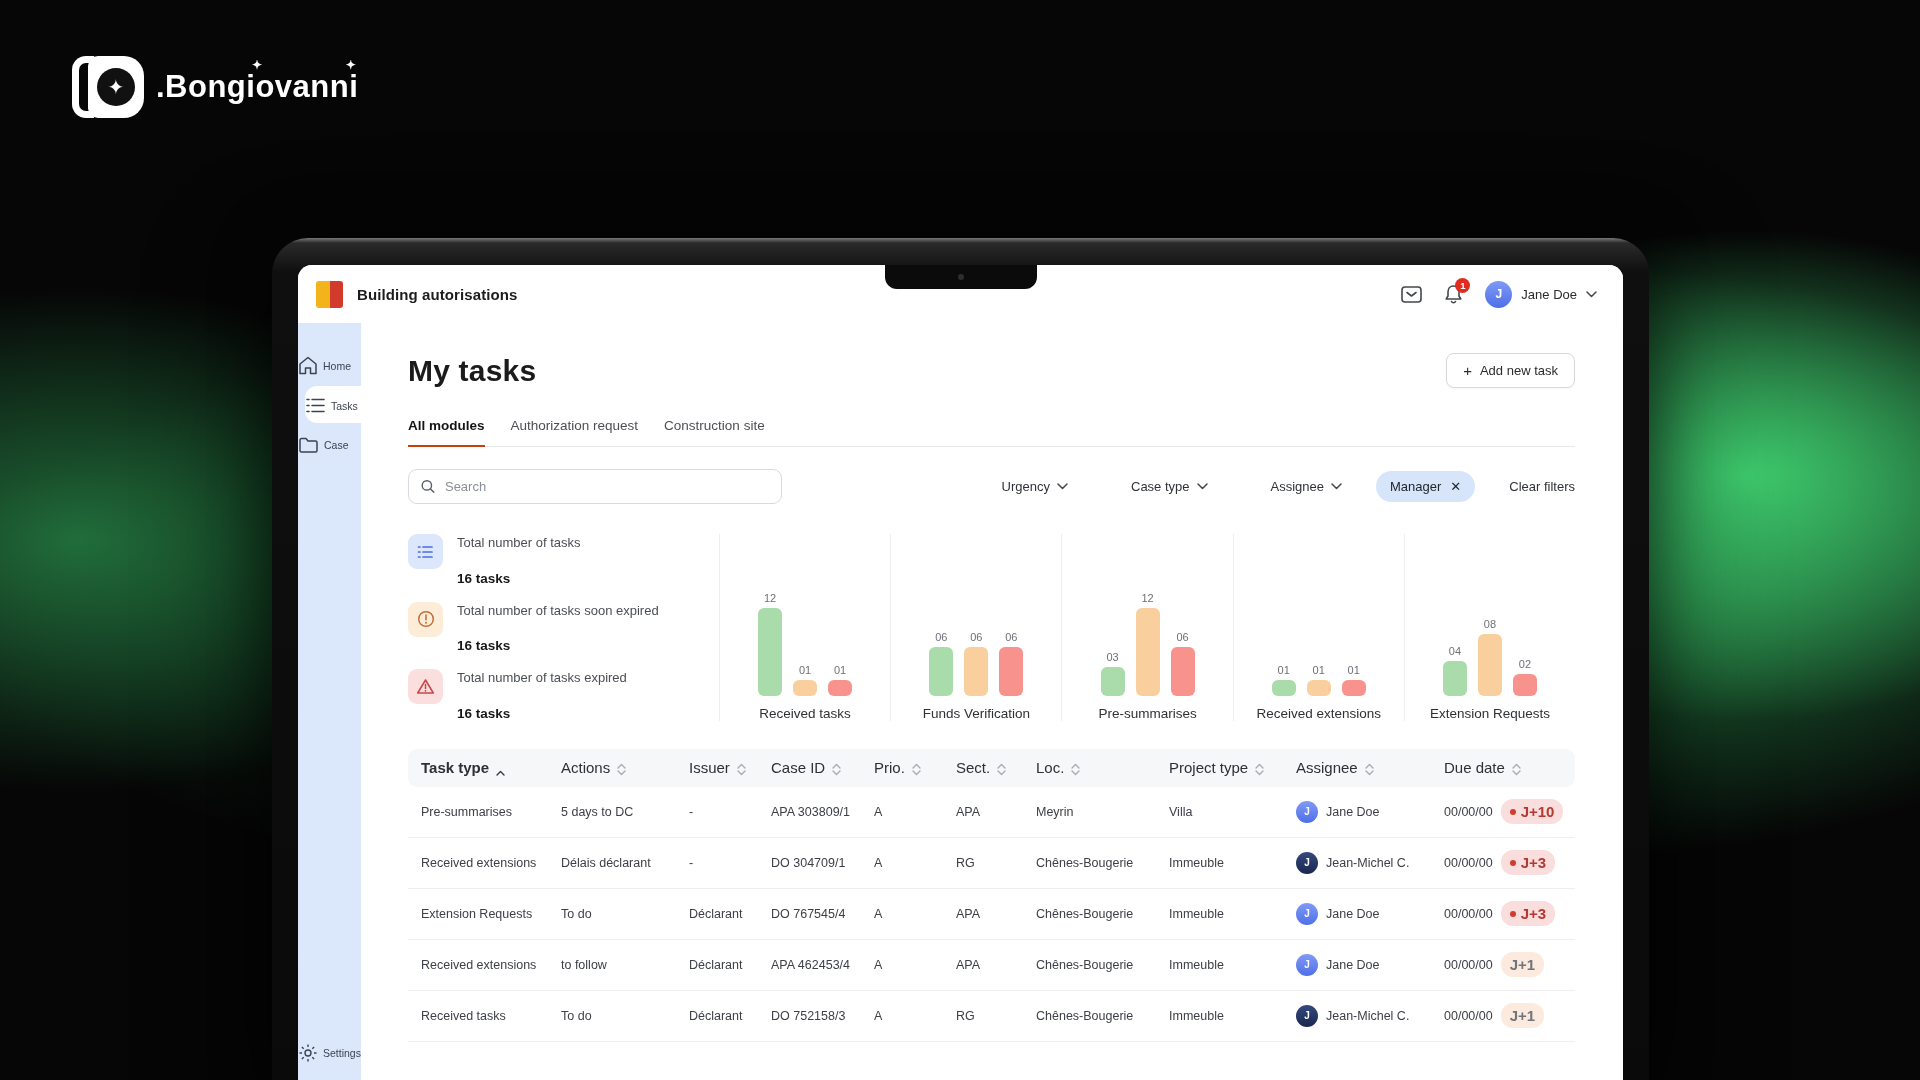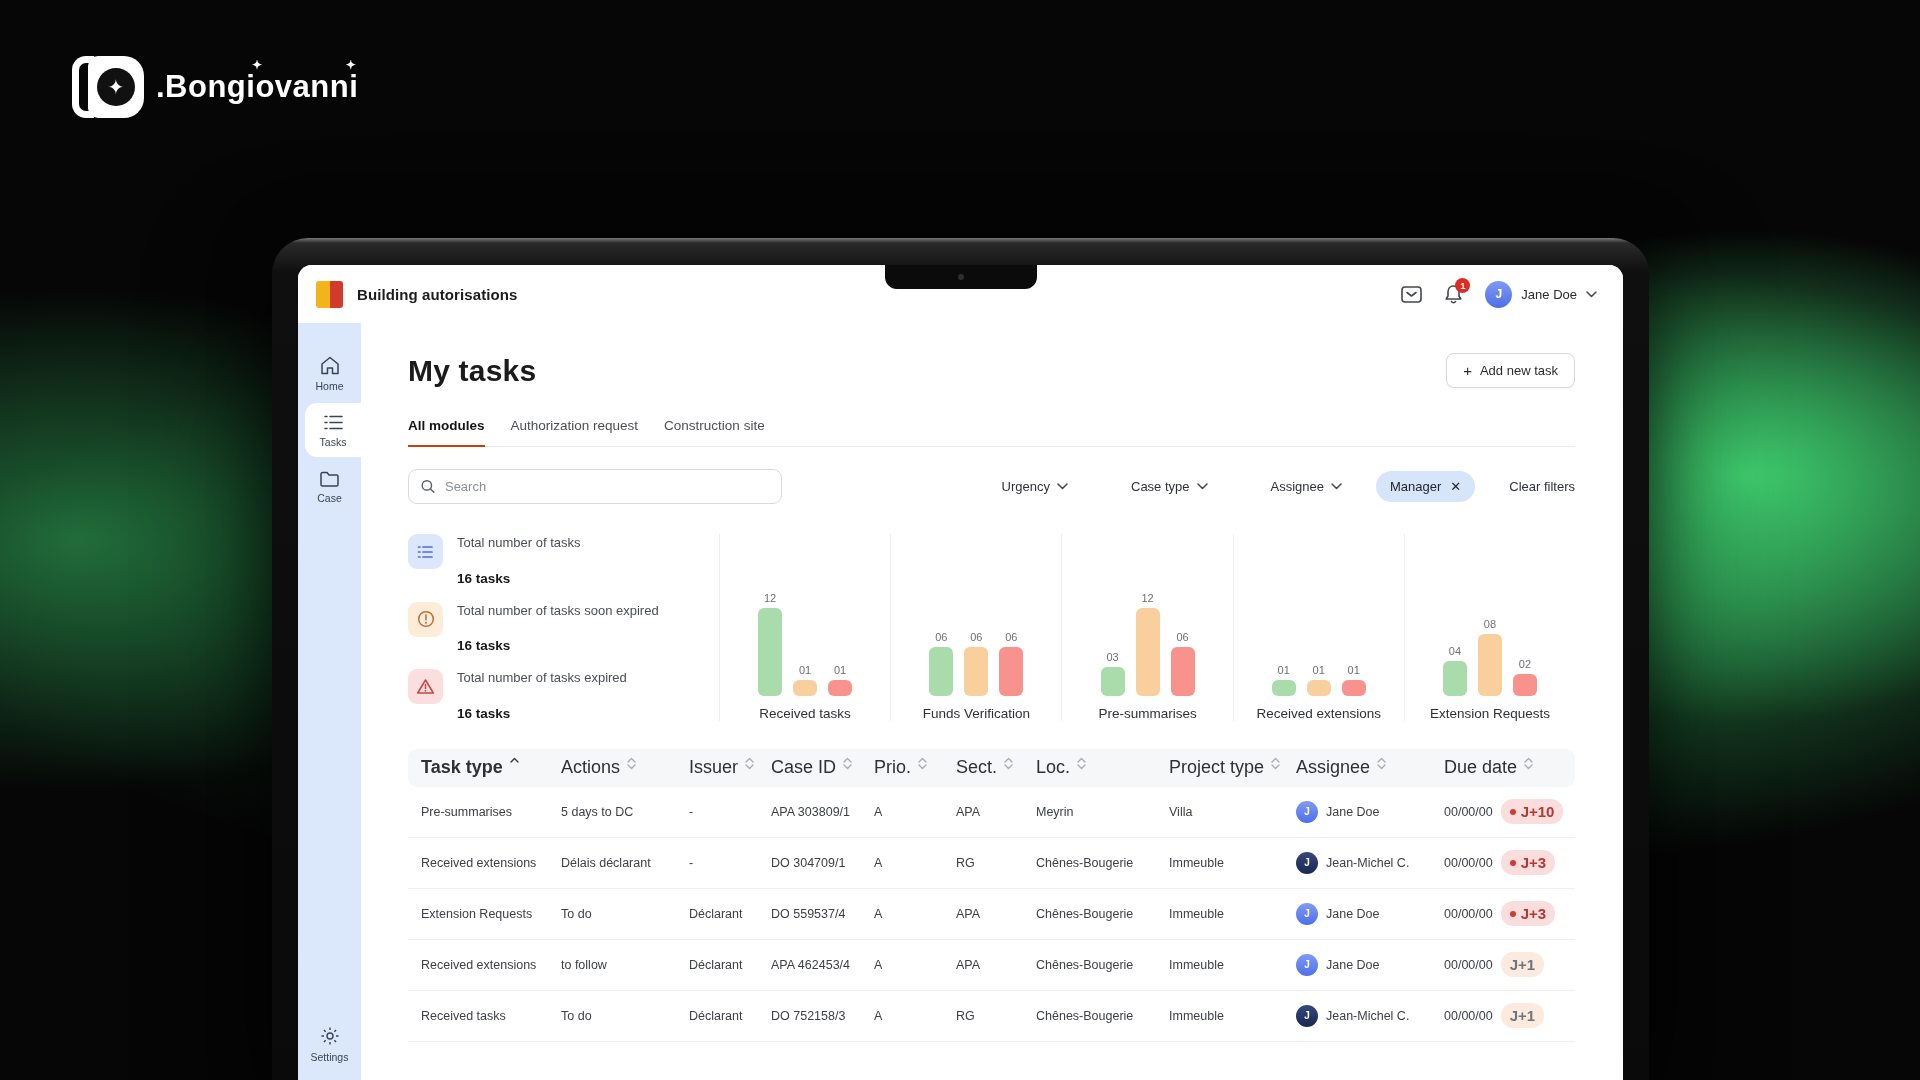--- a/index.html
+++ b/index.html
@@ -52,21 +52,21 @@
   .badge { position:absolute; top:-6px; right:-7px; min-width:15px; height:15px; background:#e02b20; color:#fff;
            border-radius:50%; font-size:9.5px; font-weight:bold; display:flex; align-items:center; justify-content:center; }
   .user { display:flex; align-items:center; gap:9px; cursor:pointer; }
   .avatar { width:27px; height:27px; border-radius:50%; background:linear-gradient(180deg,#7f9bf5,#4f6fe8);
             color:#fff; font-size:12px; font-weight:bold; display:flex; align-items:center; justify-content:center; }
   .user-name { font-size:13px; color:#2b2b2b; }
 
   
   .app-body { display:flex; height:calc(100% - 58px); }
   .sidebar { width:63px; background:#dbe7fb; position:relative; flex-shrink:0; padding-top:20px; }
-  .side-item { display:flex; flex-direction:column; align-items:center; gap:5px; padding:11px 0 9px;
+  .side-item { display:flex; flex-direction:row; align-items:center; gap:5px; padding:11px 0 9px;
                margin:2px 0; cursor:pointer; color:#3c4350; }
   .side-item .lbl { font-size:10.5px; color:#3c4350; }
   .side-item.active { background:#fff; border-radius:12px 0 0 12px; margin-left:7px; padding-left:0; }
   .side-settings { position:absolute; bottom:6px; left:0; width:100%; }
   .main { flex:1; background:#fff; padding:30px 48px 0 47px; min-width:0; }
 
   
   .page-head { display:flex; align-items:center; justify-content:space-between; }
   .page-title { font-size:30px; font-weight:bold; color:#1b1b1b; letter-spacing:.2px; }
   .add-btn { display:flex; align-items:center; gap:8px; border:1px solid #d5d8dd; border-radius:8px;
@@ -110,21 +110,21 @@
   .bars { display:flex; align-items:flex-end; gap:11px; height:118px; }
   .bar-col { display:flex; flex-direction:column; align-items:center; gap:4px; }
   .bar-val { font-size:11px; color:#6d7076; }
   .bar { width:24px; border-radius:6px; }
   .chart-label { font-size:13.5px; color:#2e3135; margin-top:10px; }
 
   
   .table { margin-top:28px; }
   .tgrid { display:grid; grid-template-columns:140px 128px 82px 103px 82px 80px 133px 127px 148px 1fr; align-items:center; }
   .thead { background:#f6f7f9; border-radius:9px; height:38px; }
-  .th { display:flex; align-items:flex-start; gap:7px; font-size:18px; color:#2d3036; padding-left:13px; cursor:pointer; }
+  .th { display:flex; align-items:flex-end; gap:7px; font-size:15px; color:#2d3036; padding-left:13px; cursor:pointer; }
   .th.sorted { font-weight:bold; }
   .trow { height:51px; border-bottom:1px solid #efeff3; cursor:pointer; }
   .td { font-size:12.5px; color:#3d4046; padding-left:13px; display:flex; align-items:center; gap:8px; white-space:nowrap; overflow:hidden; }
   .mini-avatar { width:22px; height:22px; border-radius:50%; color:#fff; font-size:10px; font-weight:bold;
                  display:flex; align-items:center; justify-content:center; flex-shrink:0; }
   .mini-avatar.blue { background:linear-gradient(180deg,#7f9bf5,#4f6fe8); }
   .mini-avatar.navy { background:linear-gradient(180deg,#35497e,#19274e); }
   .pill { display:flex; align-items:center; gap:5px; border-radius:12px; padding:4px 9px; font-size:15px; font-weight:bold; }
   .pill.red { background:#fadddd; color:#b23a30; }
   .pill.red .dot { width:6px; height:6px; border-radius:50%; background:#d23c2e; }
@@ -524,21 +524,21 @@
                   <span class="pill red">
                     <span class="dot"></span>
                     <span>J+3</span>
                   </span>
                 </div>
               </div>
               <div class="tgrid trow">
                 <div class="td">Extension Requests</div>
                 <div class="td">To do</div>
                 <div class="td">Déclarant</div>
-                <div class="td">DO 559537/4</div>
+                <div class="td">DO 767545/4</div>
                 <div class="td">A</div>
                 <div class="td">APA</div>
                 <div class="td">Chênes-Bougerie</div>
                 <div class="td">Immeuble</div>
                 <div class="td">
                   <div class="mini-avatar blue">J</div>
                   <span>Jane Doe</span>
                 </div>
                 <div class="td">
                   <span>00/00/00</span>

